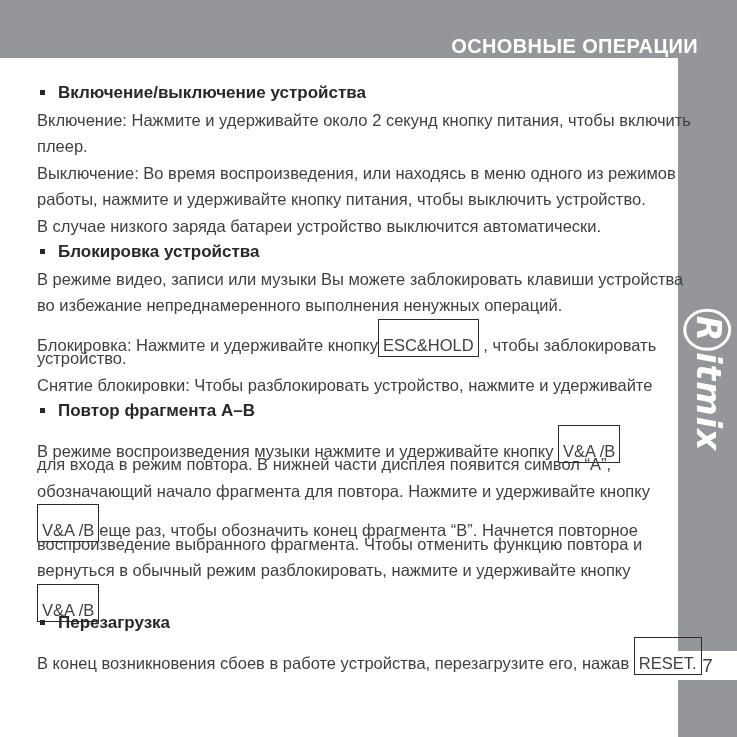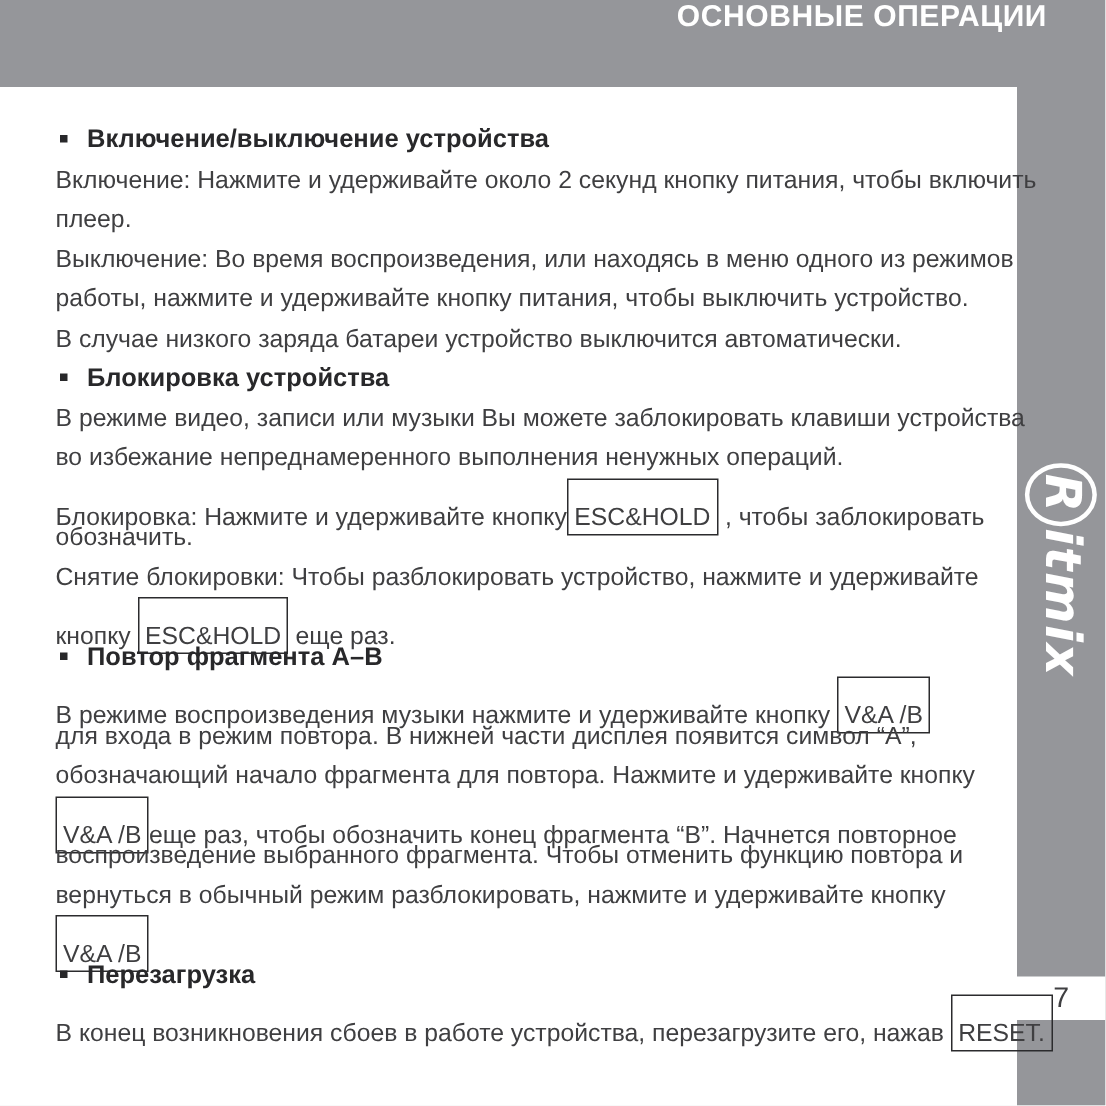--- a/index.html
+++ b/index.html
@@ -14,21 +14,21 @@
     font-family:"Liberation Sans", sans-serif;
   }
   .page{
     position:relative;width:737px;height:737px;
     background:var(--page-bg);overflow:hidden;
   }
   
   .topbar{
     position:absolute;left:0;top:0;width:737px;height:58px;
     background:var(--bar-gray);
-    display:flex;align-items:flex-start;justify-content:flex-end;
+    display:flex;align-items:flex-end;justify-content:flex-end;
     padding-right:39px;box-sizing:border-box;
   }
   .topbar-title{
     color:#fff;font-weight:bold;font-size:20px;letter-spacing:0.4px;
   }
   
   .sidebar{
     position:absolute;left:678px;top:58px;width:59px;height:679px;
     background:var(--bar-gray);
   }
@@ -99,23 +99,22 @@
       <div class="line heading-line"><span class="bullet"></span><span>Включение/выключение устройства</span></div>
       <div class="line body-line"><span>Включение: Нажмите и удерживайте около 2 секунд кнопку питания, чтобы включить</span></div>
       <div class="line body-line"><span>плеер.</span></div>
       <div class="line body-line"><span>Выключение: Во время воспроизведения, или находясь в меню одного из режимов</span></div>
       <div class="line body-line"><span>работы, нажмите и удерживайте кнопку питания, чтобы выключить устройство.</span></div>
       <div class="line body-line"><span>В случае низкого заряда батареи устройство выключится автоматически.</span></div>
       <div class="line heading-line"><span class="bullet"></span><span>Блокировка устройства</span></div>
       <div class="line body-line"><span>В режиме видео, записи или музыки Вы можете заблокировать клавиши устройства</span></div>
       <div class="line body-line"><span>во избежание непреднамеренного выполнения ненужных операций.</span></div>
       <div class="line body-line"><span>Блокировка: Нажмите и удерживайте кнопку</span><span class="key">ESC&amp;HOLD</span><span> , чтобы заблокировать</span></div>
-      <div class="line body-line"><span>обозначить.</span></div>
+      <div class="line body-line"><span>устройство.</span></div>
       <div class="line body-line"><span>Снятие блокировки: Чтобы разблокировать устройство, нажмите и удерживайте</span></div>
-      <div class="line body-line"><span>кнопку </span><span class="key">ESC&amp;HOLD</span><span> еще раз.</span></div>
       <div class="line heading-line"><span class="bullet"></span><span>Повтор фрагмента A–B</span></div>
       <div class="line body-line"><span>В режиме воспроизведения музыки нажмите и удерживайте кнопку </span><span class="key">V&amp;A /B</span></div>
       <div class="line body-line"><span>для входа в режим повтора. В нижней части дисплея появится символ “А”,</span></div>
       <div class="line body-line"><span>обозначающий начало фрагмента для повтора. Нажмите и удерживайте кнопку</span></div>
       <div class="line body-line"><span class="key">V&amp;A /B</span><span>еще раз, чтобы обозначить конец фрагмента “В”. Начнется повторное</span></div>
       <div class="line body-line"><span>воспроизведение выбранного фрагмента. Чтобы отменить функцию повтора и</span></div>
       <div class="line body-line"><span>вернуться в обычный режим разблокировать, нажмите и удерживайте кнопку</span></div>
       <div class="line body-line"><span class="key">V&amp;A /B</span></div>
       <div class="line heading-line"><span class="bullet"></span><span>Перезагрузка</span></div>
       <div class="line body-line"><span>В конец возникновения сбоев в работе устройства, перезагрузите его, нажав </span><span class="key">RESET.</span></div>

